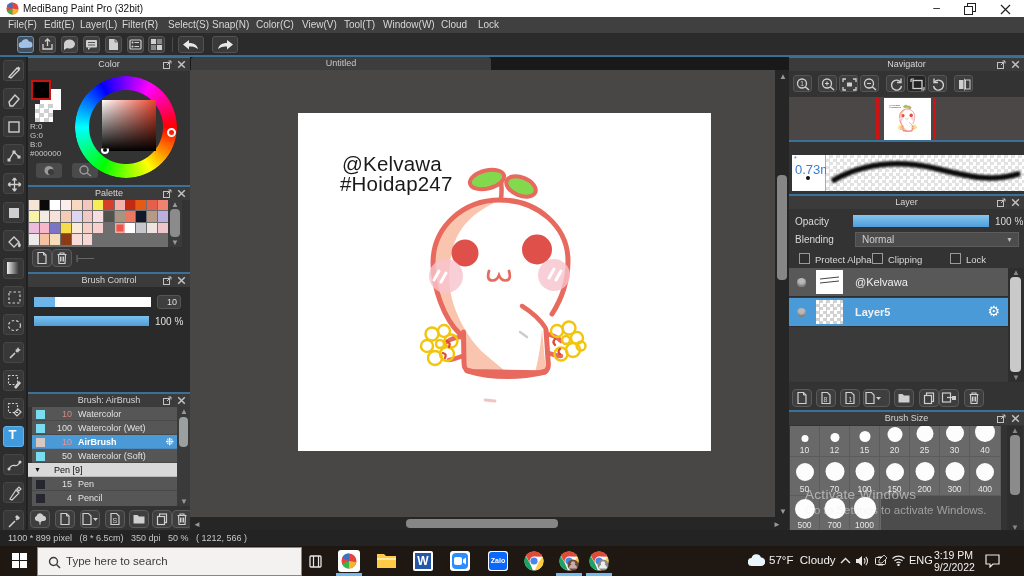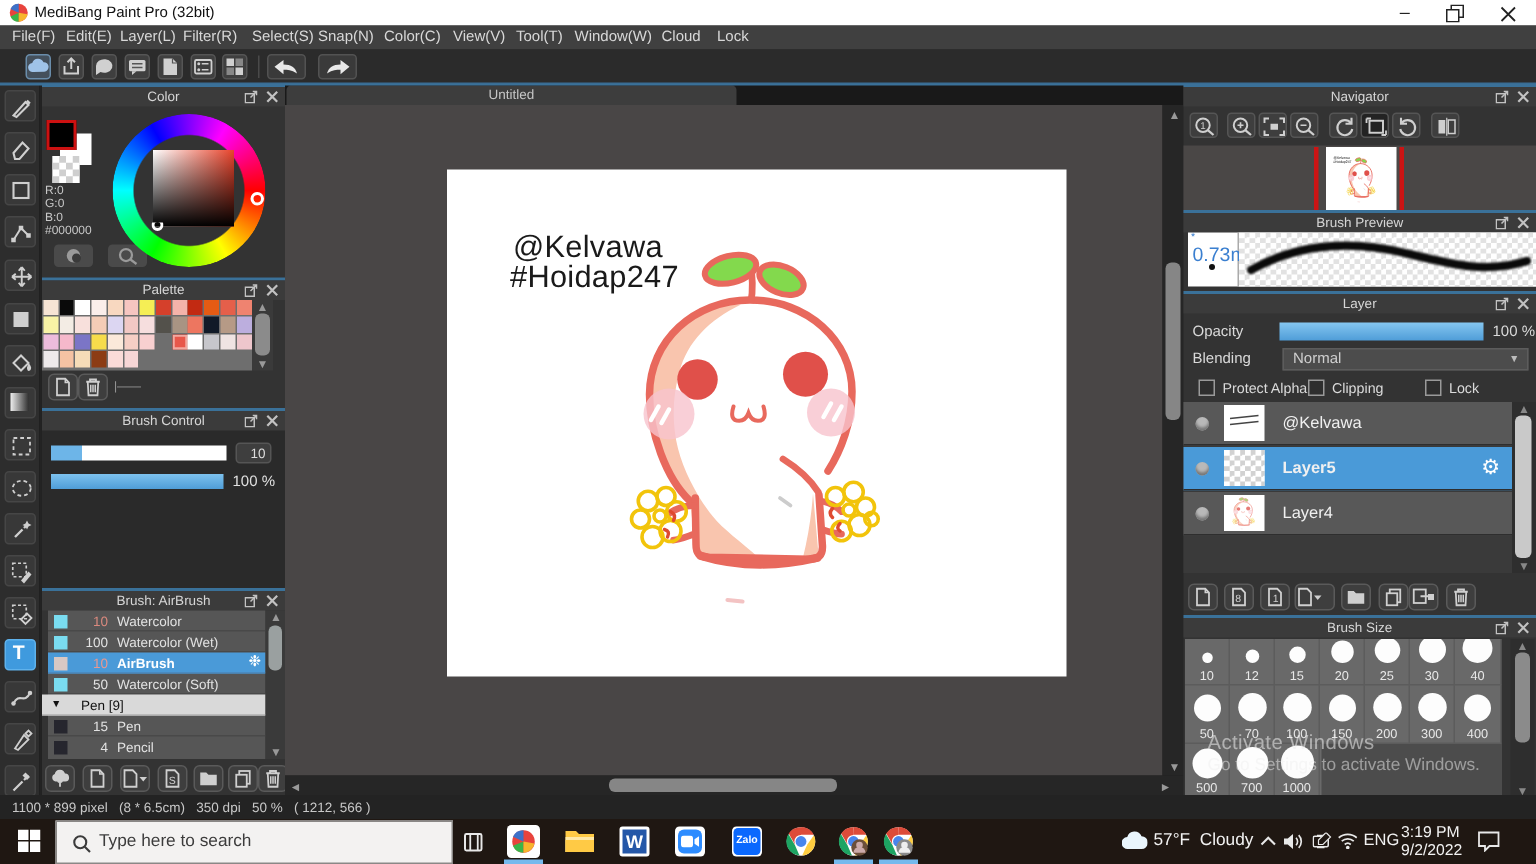--- a/index.html
+++ b/index.html
@@ -524,26 +524,20 @@
       <div class="abs" style="left:144px;top:1px;width:3px;height:43px;background:#cc1414"></div>
       <div class="abs" style="left:95px;top:1px;width:47px;height:43px;background:#fff" id="navthumb"><svg width="47" height="43" viewBox="0 0 413 338" preserveAspectRatio="none">
             <use href="#chara"></use>
             <text x="44" y="62" font-size="20" fill="#141414">@Kelvawa</text>
             <text x="42" y="82" font-size="20" fill="#141414">#Hoidap247</text>
           </svg></div>
     </div>
   </div>
 
   <div class="panel" style="left:0;top:84px;width:235px;height:54px">
-    <div class="phead">Brush Preview<span class="pops"><svg width="9" height="9" viewBox="0 0 9 9" style="margin-right:5px">
-            <rect x="0.5" y="2.5" width="6" height="6" fill="none" stroke="#c2c2c2"></rect>
-            <path d="M4,5 L8,1 M5.5,1 L8,1 L8,3.5" stroke="#c2c2c2" fill="none"></path>
-          </svg><svg width="9" height="9" viewBox="0 0 9 9">
-            <path d="M1.2,1.2 L7.8,7.8 M7.8,1.2 L1.2,7.8" stroke="#c2c2c2" stroke-width="1.5"></path>
-          </svg></span></div>
     <div class="abs" style="left:3px;top:13px;width:34px;height:36px;background:#fff;border-right:1px solid #aaa">
       <div class="abs" style="left:2px;top:0;color:#3a7fd0;font-size:7px">*</div>
         <div class="abs" style="left:3px;top:7px;color:#3a7fd0;font-size:13px;white-space:nowrap">0.73mm</div>
       <div class="abs" style="left:14px;top:21px;width:4px;height:4px;border-radius:50%;background:#111"></div>
     </div>
     <div class="abs" style="left:37px;top:13px;width:198px;height:36px;background-image:conic-gradient(#e2e2e2 25%,#fff 0 50%,#e2e2e2 0 75%,#fff 0);background-size:7px 7px;background-color:#fff">
       <svg width="198" height="36" viewBox="0 0 198 36">
           <path d="M8,25 C40,7 75,5 112,14 C145,22 165,27 192,19" fill="none" stroke="#0a0a0a" stroke-width="5.5" stroke-linecap="round" filter="blur(0.8px)"></path>
         </svg>
     </div>
@@ -578,27 +572,20 @@
               </g>
             </svg></span>
         <span class="lname">@Kelvawa</span>
       </div>
       <div class="lrow" style="top:30px;background:#4a9ad8">
         <span class="ldot"></span>
         <span class="lthumb" style="background-image:conic-gradient(#d2d2d2 25%,#fff 0 50%,#d2d2d2 0 75%,#fff 0);background-size:7px 7px;background-color:#fff"></span>
         <span class="lname" style="font-weight:bold">Layer5</span>
         <span style="position:absolute;right:8px;top:5px;color:#fff;font-size:14px">⚙</span>
       </div>
-      <div class="lrow" style="top:60px;background:#585858">
-        <span class="ldot"></span>
-        <span class="lthumb" style="background:#fff" id="l4thumb"><svg width="27" height="24" viewBox="60 40 300 260" opacity="0.75">
-              <use href="#chara"></use>
-            </svg></span>
-        <span class="lname">Layer4</span>
-      </div>
     </div>
     <div class="abs" style="left:219px;top:72px;width:16px;height:114px;background:#2e2e2e">
       <div class="sarrow" style="left:4px;top:0;color:#888">▲</div>
       <div class="sarrow" style="left:4px;top:105px;color:#888">▼</div>
       <div class="sthumb" style="left:2px;top:9px;width:11px;height:95px;background:#c9c9c9"></div>
     </div>
     <div class="abs pbtn" style="left:3px;top:193px"><svg width="14" height="14" viewBox="0 0 14 14" style="margin:1px 0 0 2px">
           <path d="M3,1.5 L8.5,1.5 L11,4 L11,12.5 L3,12.5 Z" fill="none" stroke="#cfcfcf" stroke-width="1.2"></path>
           <path d="M8.5,1.5 L8.5,4 L11,4" fill="none" stroke="#cfcfcf" stroke-width="1"></path>
         </svg></div>

